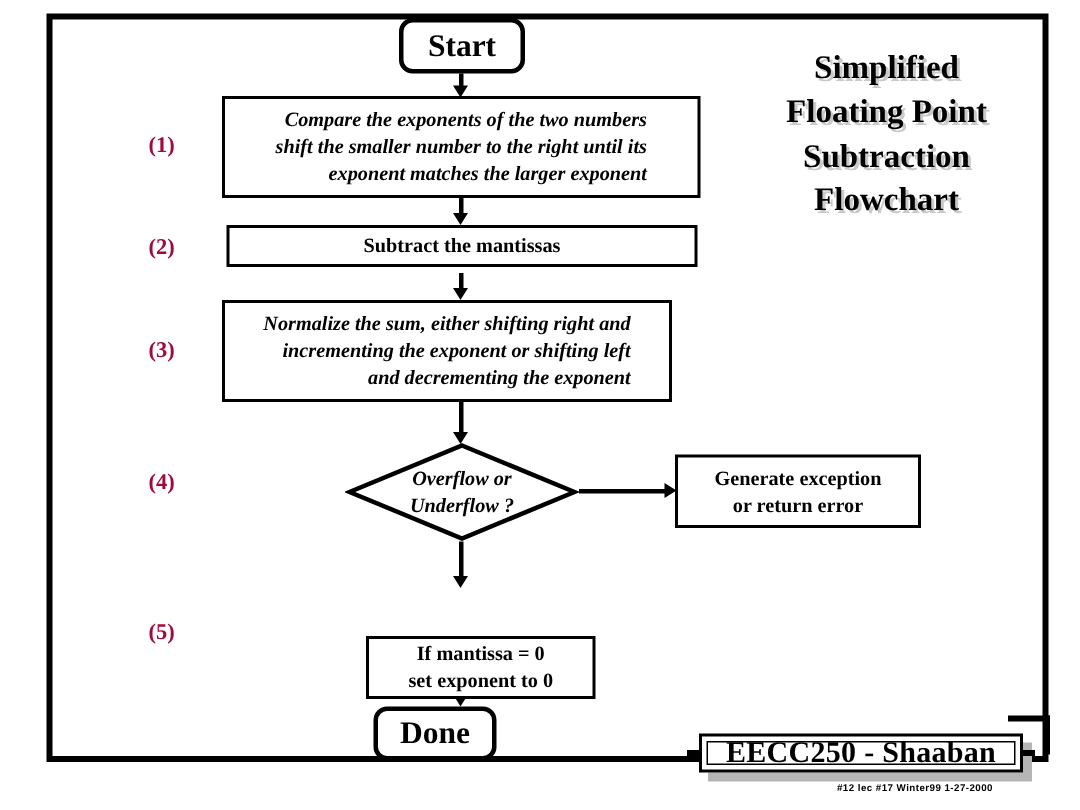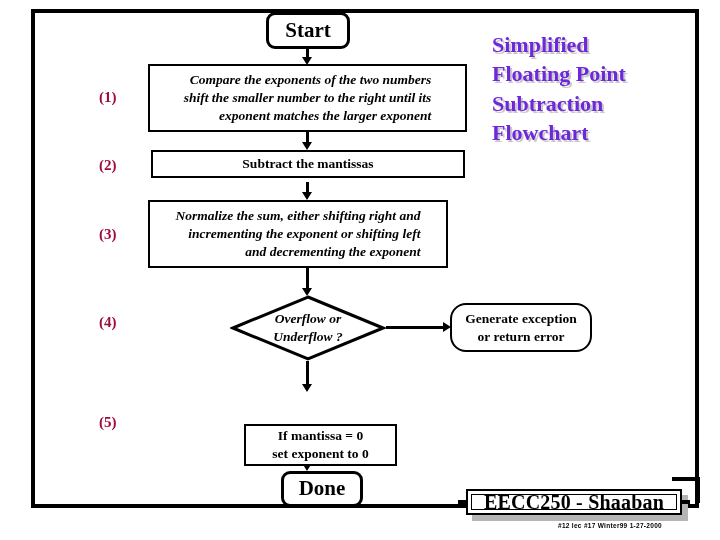--- a/index.html
+++ b/index.html
@@ -57,23 +57,23 @@
     font-size: 13.5px;
     font-weight: bold;
   }
   .process.multi .txt { text-align: right; font-style: italic; }
 
   
   #node-start   { left: 266px; top: 12px;  width: 84px;  height: 37px; }
   #node-step1   { left: 148px; top: 64px;  width: 319px; height: 68px; }
   #node-step2   { left: 151px; top: 150px; width: 314px; height: 28px; }
   #node-step3   { left: 148px; top: 200px; width: 300px; height: 68px; }
-  #node-except  { left: 450px; top: 303px; width: 142px; height: 49px; border-radius: 16px; }
+  #node-except  { left: 450px; top: 303px; width: 164px; height: 49px; }
   #node-step5   { left: 244px; top: 392px; width: 153px; height: 42px; margin-top: 32px; }
-  #node-done    { left: 281px; top: 471px; width: 82px;  height: 36px; text-align: center; }
+  #node-done    { left: 249px; top: 471px; width: 82px;  height: 36px; text-align: center; }
 
   #node-step1 .txt { padding: 0 10px; }
   #node-step3 .txt { padding: 0 10px; }
 
   
   #node-decision {
     position: absolute;
     left: 230px;
     top: 295px;
     width: 156px;
@@ -137,25 +137,25 @@
     background: #000;
     z-index: 2;
   }
 
   
   #title {
     position: absolute;
     left: 492px;
     top: 30px;
     width: 198px;
-    text-align: left;
+    text-align: center;
     font-size: 22px;
     font-weight: bold;
     line-height: 1.33;
-    color: #6d28d9;
+    color: #000000;
     text-shadow: 2px 2px 0 #c9c9c9;
     white-space: pre-line;
     z-index: 6;
   }
 
   
   #footer-wrap {
     position: absolute;
     left: 466px;
     top: 489px;

